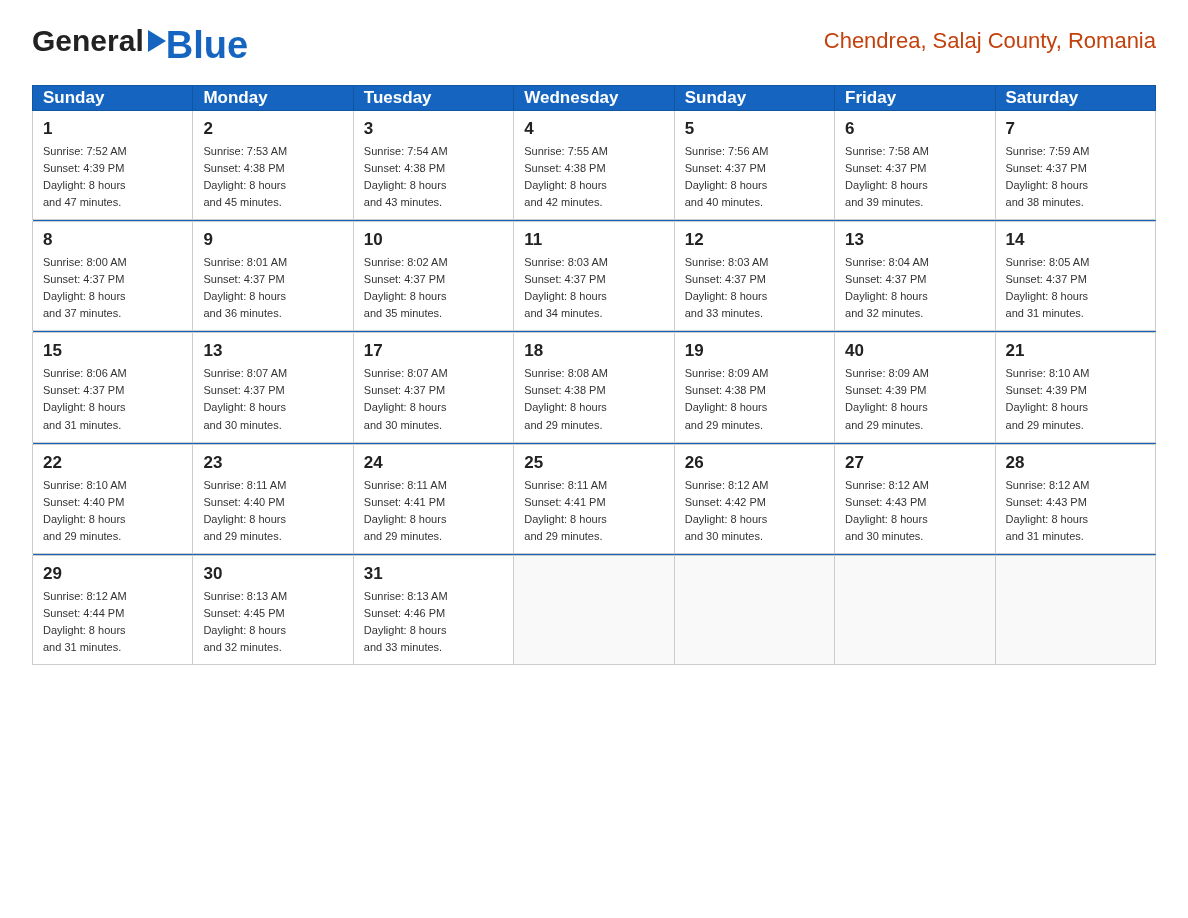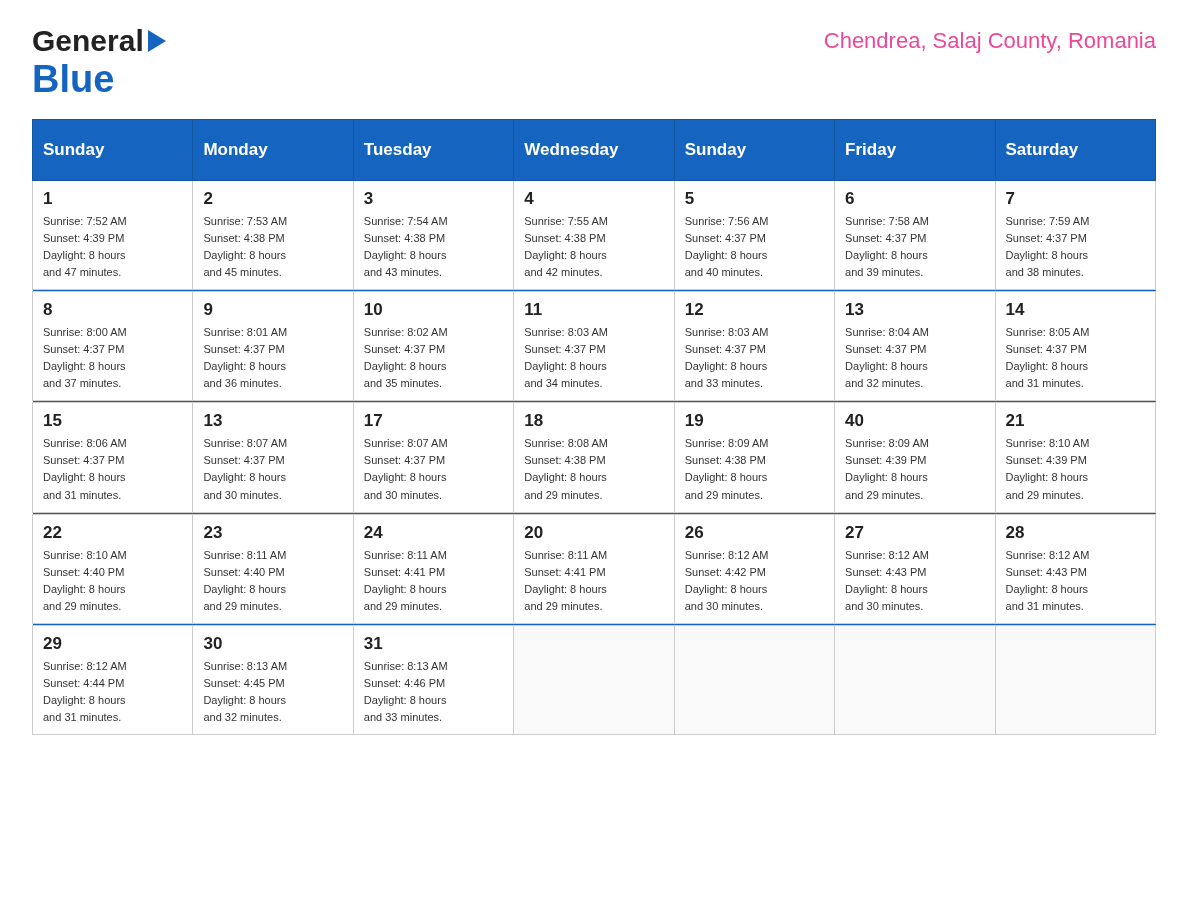--- a/index.html
+++ b/index.html
@@ -14,48 +14,48 @@
       padding: 24px 32px 32px 32px;
     }
     .header {
       display: flex;
       align-items: flex-start;
       justify-content: space-between;
       margin-bottom: 18px;
     }
     .logo {
       display: flex;
-      flex-direction: column;
+      flex-direction: row;
       align-items: flex-start;
     }
     .title-block {
       text-align: right;
     }
     .calendar-title {
       font-size: 52px;
       font-weight: bold;
       color: #1a1a1a;
       line-height: 1.1;
     }
     .calendar-subtitle {
       font-size: 22px;
-      color: #ec4899;
+      color: #c2410c;
       margin-top: 4px;
     }
     .calendar-table {
       width: 100%;
       border-collapse: collapse;
       table-layout: fixed;
     }
     .calendar-table thead tr th {
       background: #1565c0;
       color: #fff;
       font-size: 17px;
       font-weight: bold;
-      padding: 20px 10px;
+      padding: 2px 10px;
       border: 1px solid #1255a0;
       text-align: left;
     }
     .calendar-table tbody tr td {
       border: 1px solid #ccc;
       vertical-align: top;
       padding: 8px 10px;
       min-height: 90px;
       height: 100px;
     }
@@ -243,21 +243,21 @@
           </td>
           <td>
             <div class="day-num">23</div>
             <div class="day-info">Sunrise: 8:11 AM<br>Sunset: 4:40 PM<br>Daylight: 8 hours<br>and 29 minutes.</div>
           </td>
           <td>
             <div class="day-num">24</div>
             <div class="day-info">Sunrise: 8:11 AM<br>Sunset: 4:41 PM<br>Daylight: 8 hours<br>and 29 minutes.</div>
           </td>
           <td>
-            <div class="day-num">20</div>
+            <div class="day-num">25</div>
             <div class="day-info">Sunrise: 8:11 AM<br>Sunset: 4:41 PM<br>Daylight: 8 hours<br>and 29 minutes.</div>
           </td>
           <td>
             <div class="day-num">26</div>
             <div class="day-info">Sunrise: 8:12 AM<br>Sunset: 4:42 PM<br>Daylight: 8 hours<br>and 30 minutes.</div>
           </td>
           <td>
             <div class="day-num">27</div>
             <div class="day-info">Sunrise: 8:12 AM<br>Sunset: 4:43 PM<br>Daylight: 8 hours<br>and 30 minutes.</div>
           </td>

